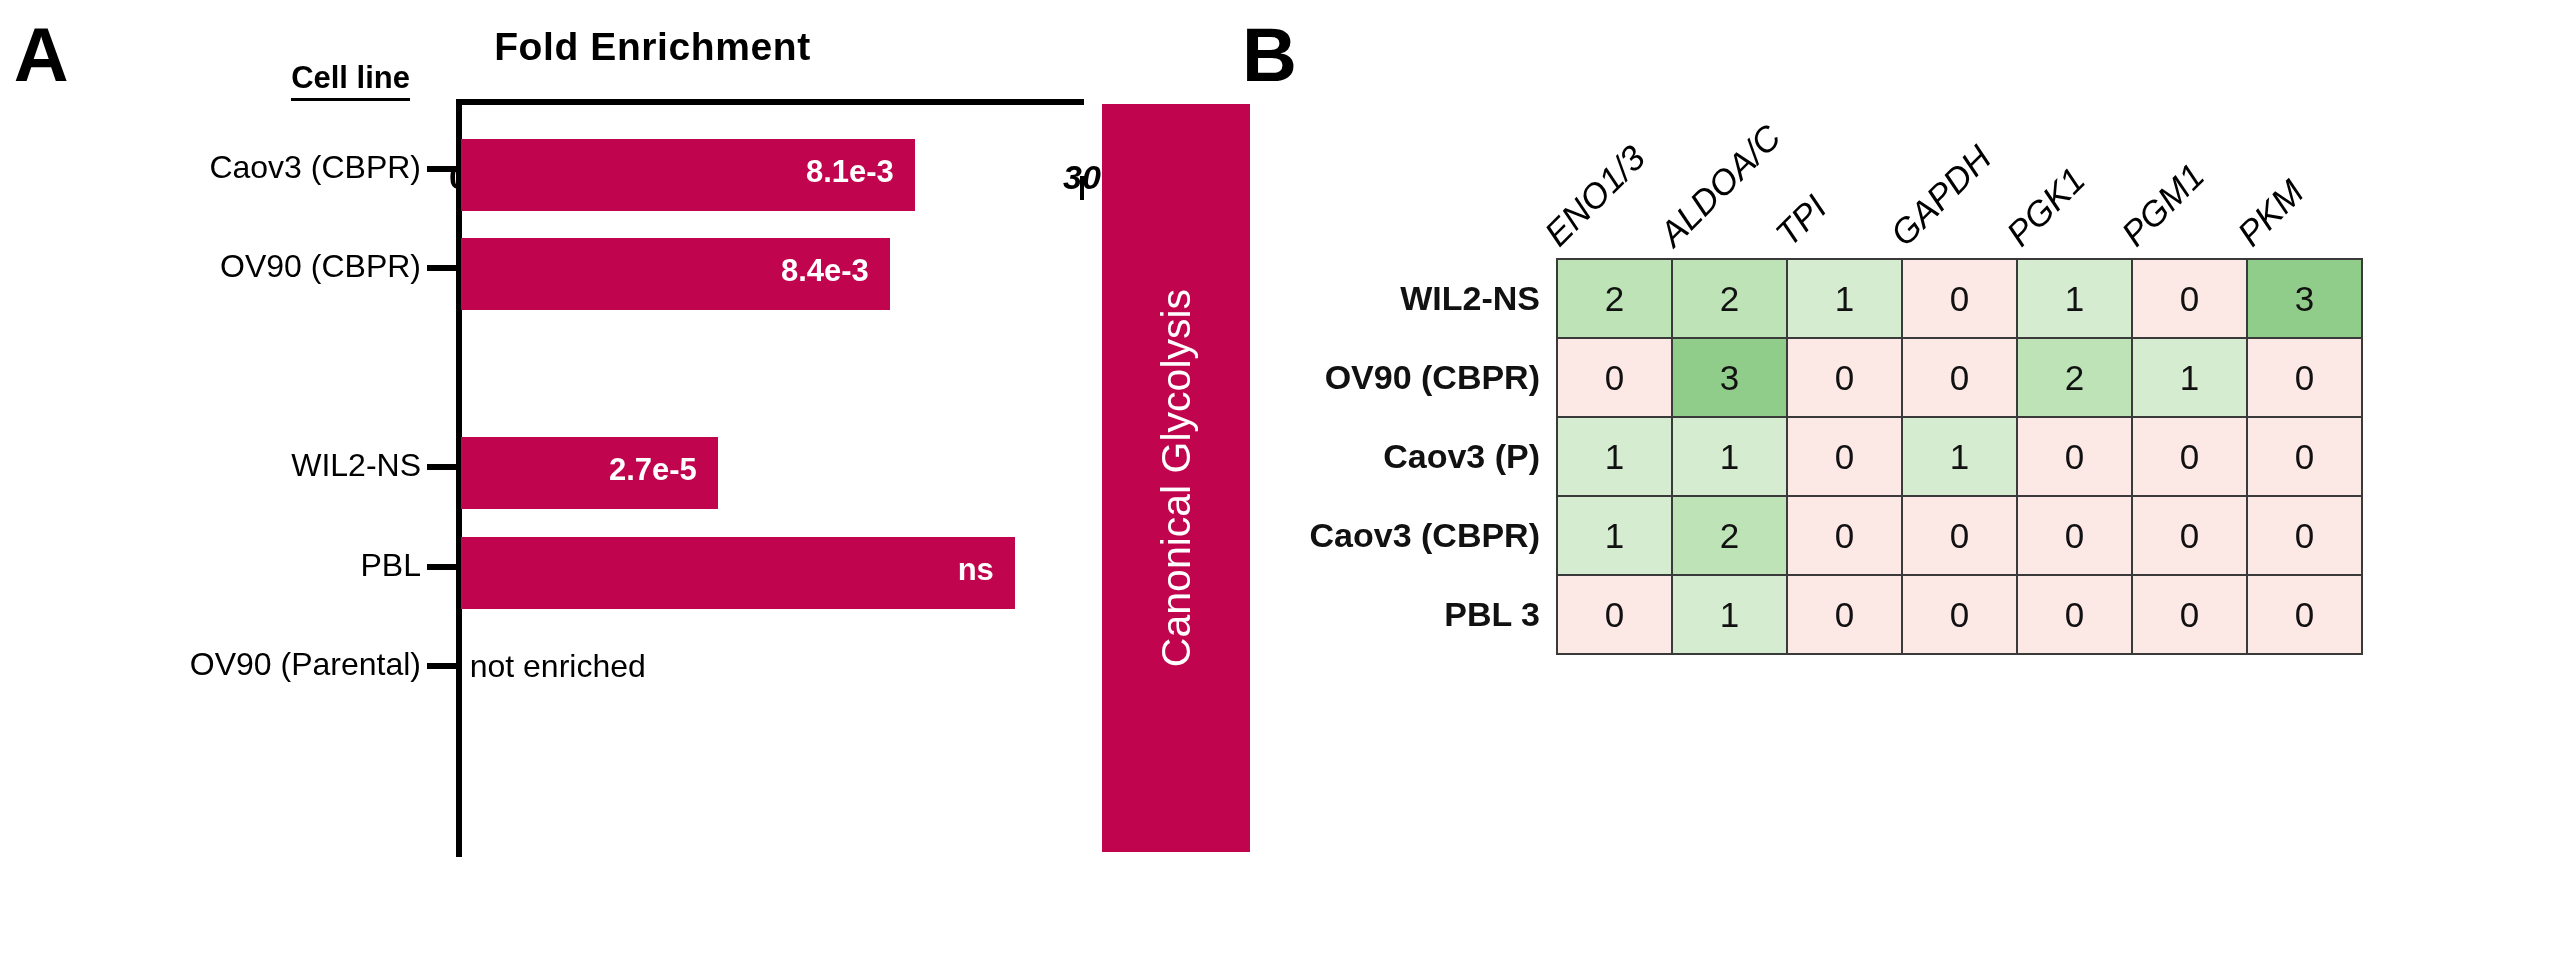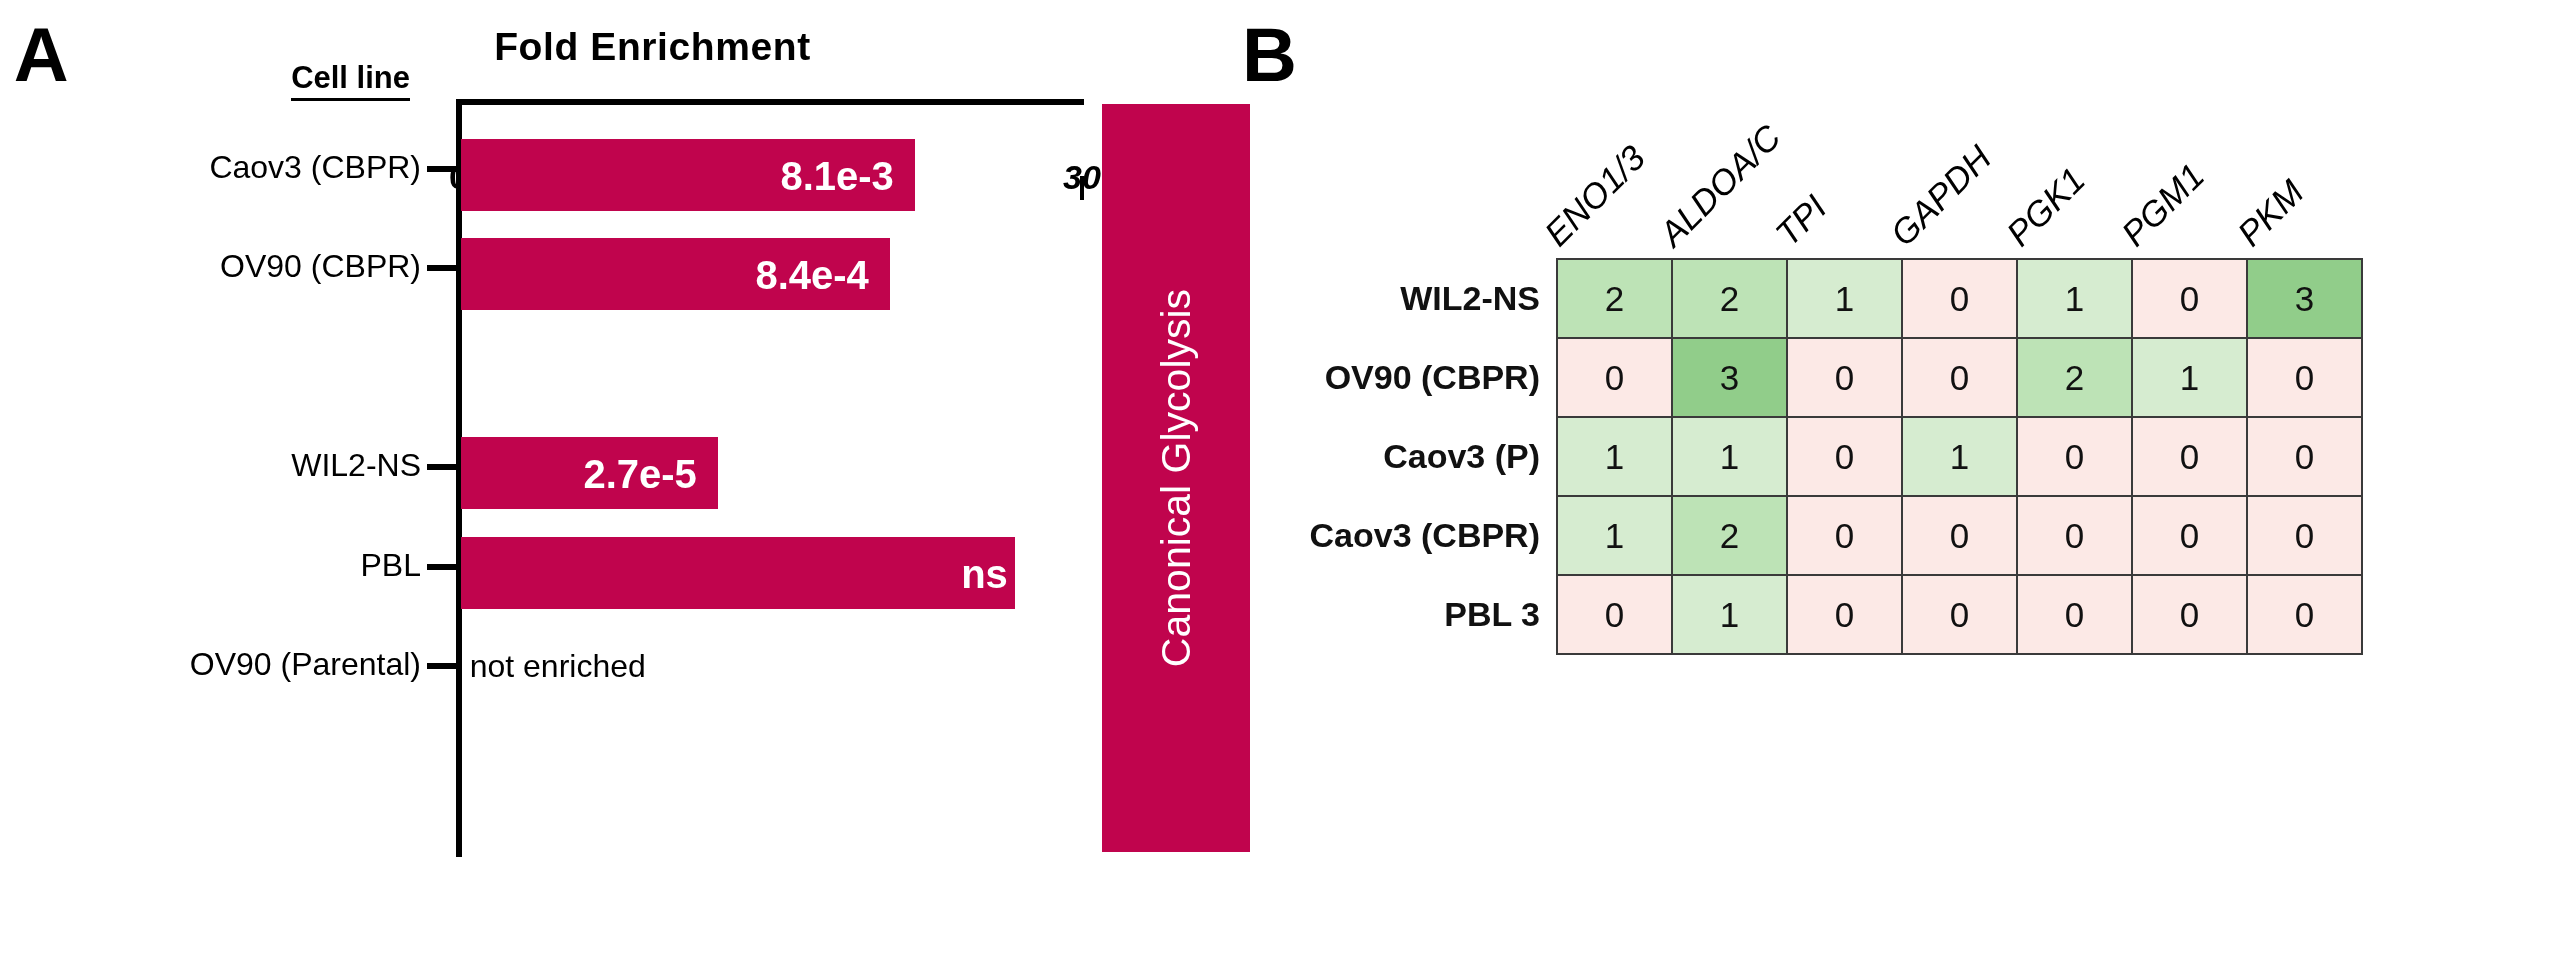--- a/index.html
+++ b/index.html
@@ -24,21 +24,21 @@
 
   .xtick{position:absolute;top:77px;width:4.3px;height:23.6px;background:#000;}
   .xtlabel{position:absolute;top:59px;font-size:34px;font-weight:bold;
            transform:translateX(-50%);}
 
   .row{position:absolute;left:0;height:99px;width:807px;}
   .ytick{position:absolute;left:-28.6px;top:41px;width:32px;height:5.6px;background:#000;}
   .ylabel{position:absolute;right:100%;margin-right:35px;top:23.6px;width:435px;
           text-align:right;font-size:32px;white-space:nowrap;}
   .bar{position:absolute;left:5px;top:13.7px;height:72px;background:#c0044d;}
-  .barlabel{position:absolute;top:28.6px;font-size:40px;font-weight:bold;color:#fff;
+  .barlabel{position:absolute;top:28.6px;font-size:31px;font-weight:bold;color:#fff;
             transform:translateX(-100%);padding-right:11.2px;white-space:nowrap;}
   .notenriched{position:absolute;left:13.7px;top:26px;font-size:32px;white-space:nowrap;}
 
   #glyco-box{position:absolute;left:1102px;top:104px;width:148px;height:748px;
              background:#c0044d;}
   #glyco-label{position:absolute;left:50%;top:50%;
                transform:translate(-50%,-50%) rotate(-90deg);
                transform-origin:center;white-space:nowrap;
                font-size:41px;color:#fff;}
 
@@ -92,36 +92,36 @@
       <div class="ytick"></div>
       <div class="ylabel">Caov3 (CBPR)</div>
       <div class="bar" style="width: 454px;"></div>
       <div class="barlabel" style="left: 449px;">8.1e-3</div>
     </div>
 
     <div class="row" style="top:125px;">
       <div class="ytick"></div>
       <div class="ylabel">OV90 (CBPR)</div>
       <div class="bar" style="width: 429px;"></div>
-      <div class="barlabel" style="left: 424px;">8.4e-4</div>
+      <div class="barlabel" style="left: 424px;">8.4e-3</div>
     </div>
 
 
     <div class="row" style="top:324px;">
       <div class="ytick"></div>
       <div class="ylabel">WIL2-NS</div>
       <div class="bar" style="width: 257px;"></div>
       <div class="barlabel" style="left: 252px;">2.7e-5</div>
     </div>
 
     <div class="row" style="top:424px;">
       <div class="ytick"></div>
       <div class="ylabel">PBL</div>
       <div class="bar" style="width: 554px;"></div>
-      <div class="barlabel" style="left: 549px; margin-left: 14px;">ns</div>
+      <div class="barlabel" style="left: 549px;">ns</div>
     </div>
 
     <div class="row" style="top:523px;">
       <div class="ytick"></div>
       <div class="ylabel">OV90 (Parental)</div>
       <div class="notenriched">not enriched</div>
     </div>
   </div>
 
   <div id="glyco-box">

